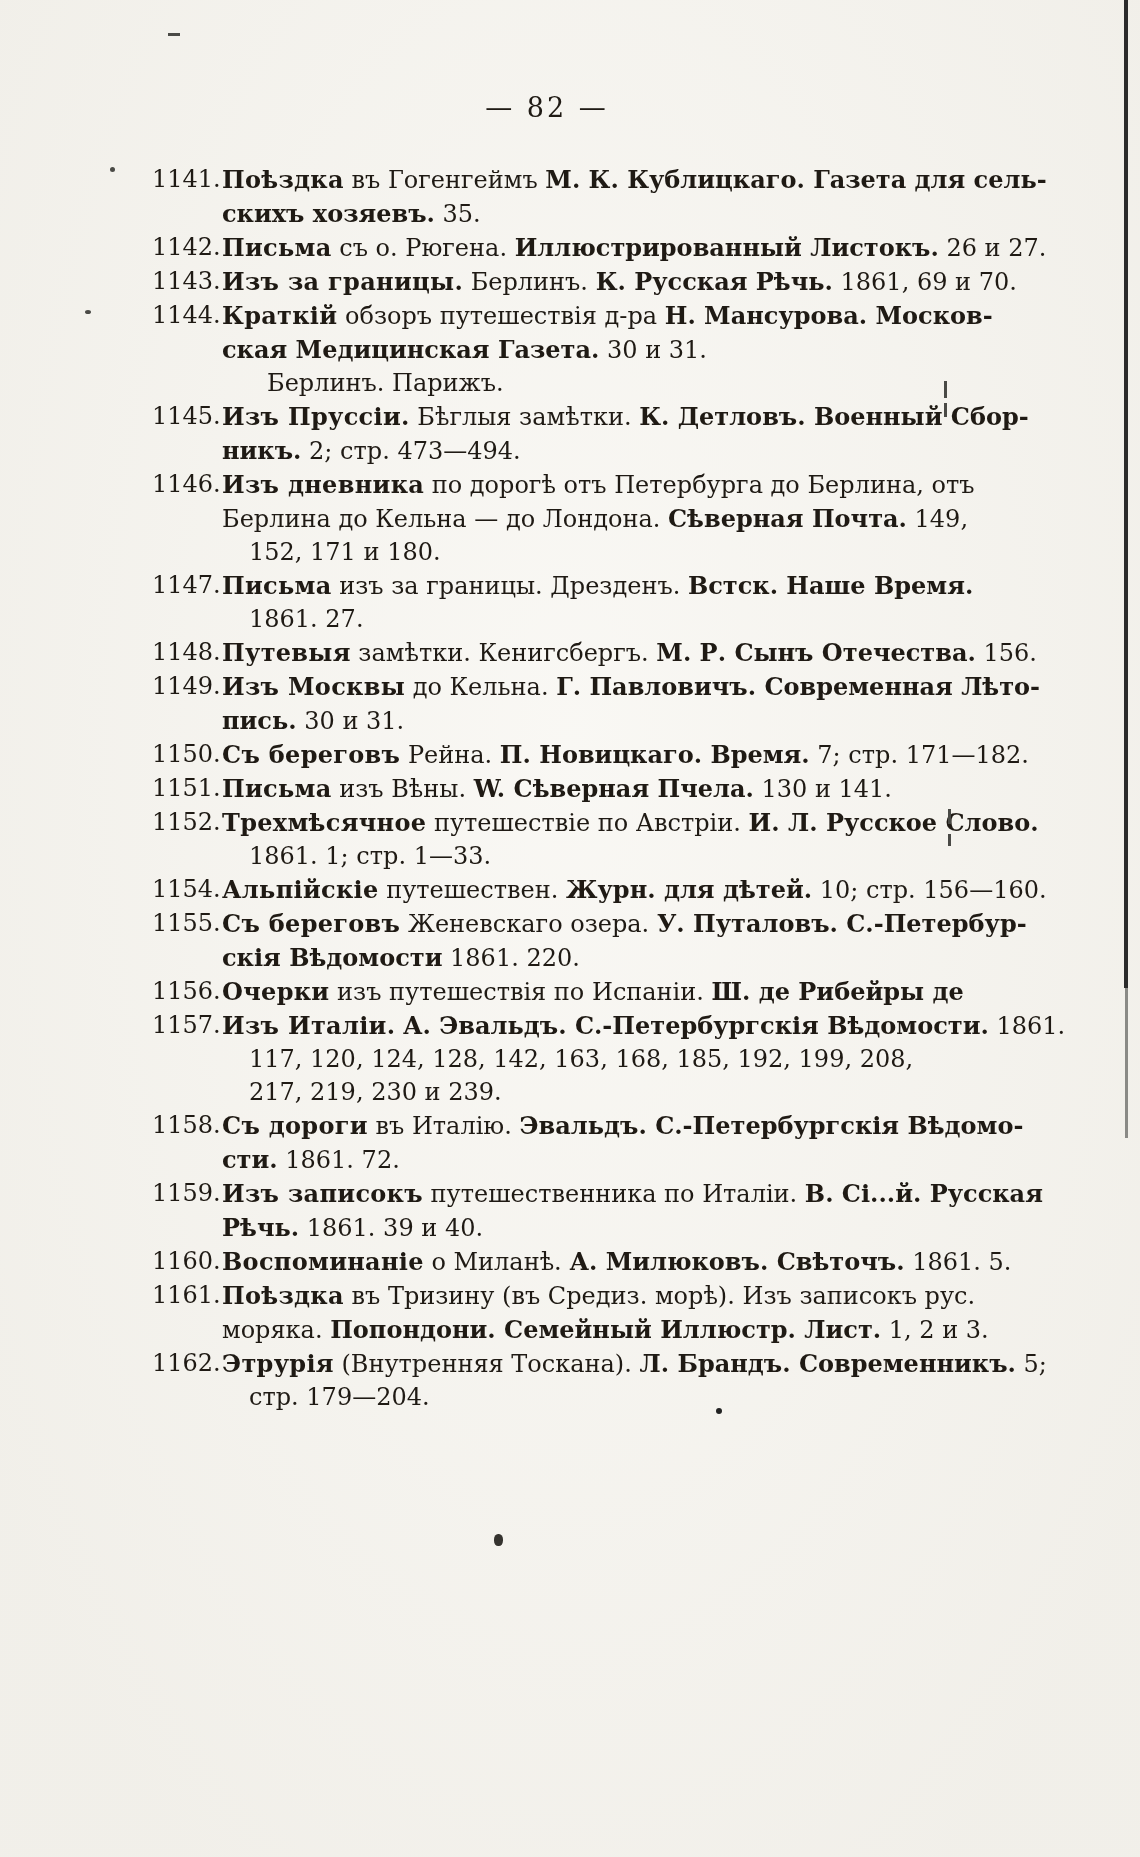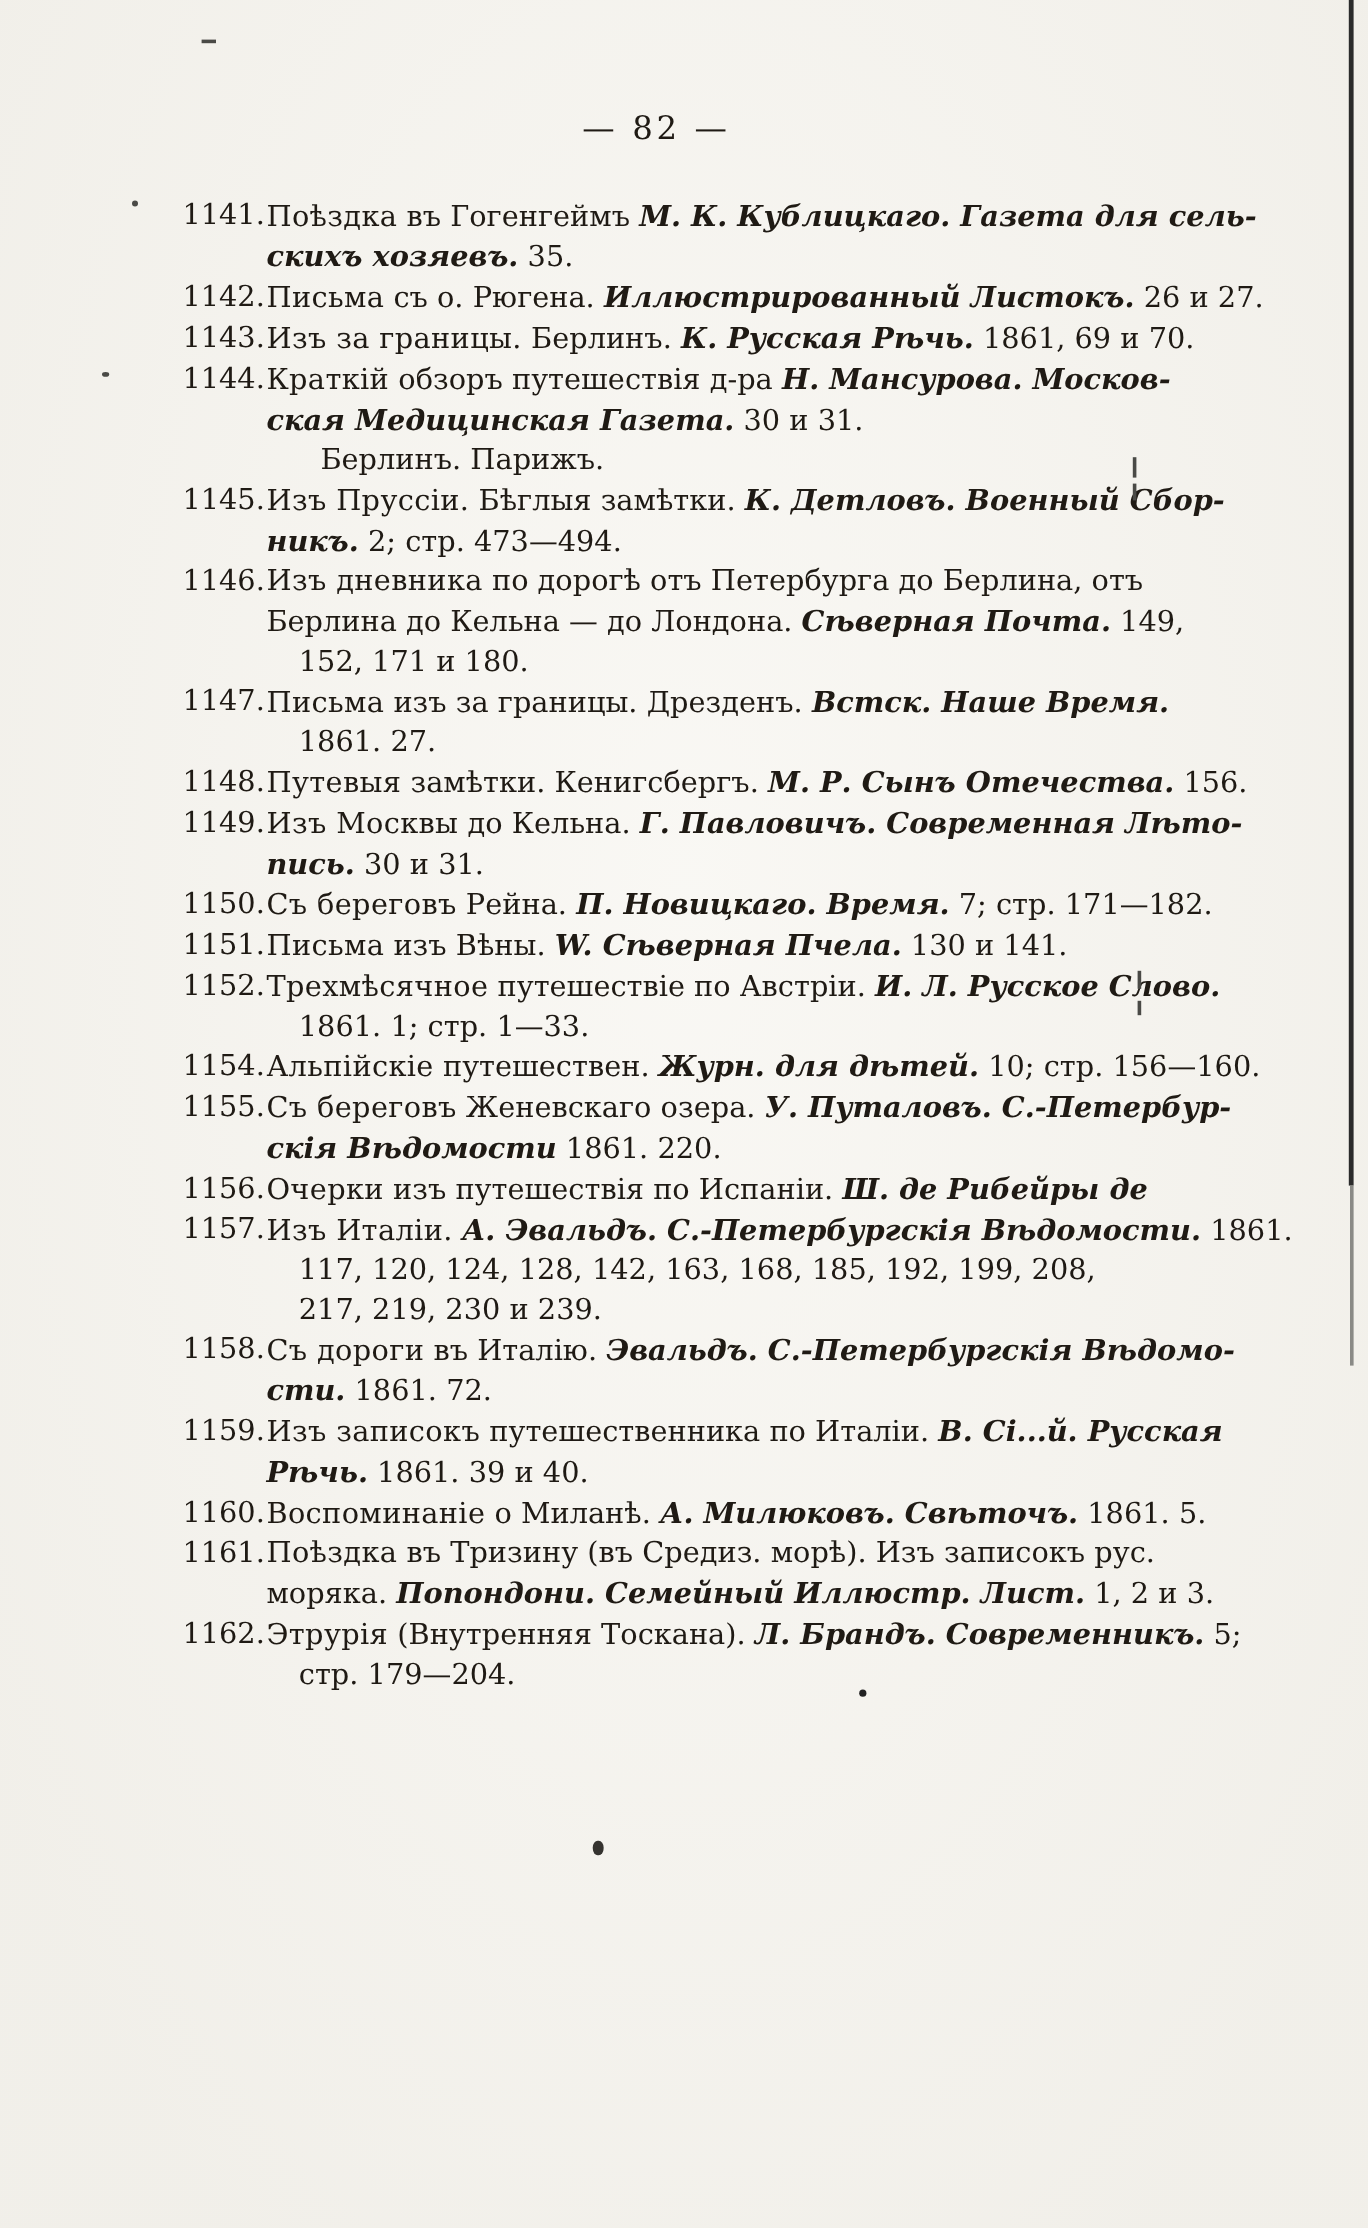--- a/index.html
+++ b/index.html
@@ -43,22 +43,22 @@
     flex: none;
     width: 70px;
     white-space: nowrap;
   }
   .txt { flex: 1; white-space: nowrap; }
   .line { min-height: 33px; }
   .ind0 { padding-left: 0; }
   .ind1 { padding-left: 27px; }
   .ind2 { padding-left: 45px; }
   .s-r { font-weight: 400; }
-  .s-b { font-weight: 400; letter-spacing: 0.3px; }
-  .s-i { font-style: italic; font-weight: 700; }
+  .s-b { font-weight: 700; letter-spacing: 0.3px; }
+  .s-i { font-weight: 700; }
   
   .edge-line {
     position: absolute;
     left: 1124px; top: 0;
     width: 4px; height: 988px;
     background: #2b2b2b;
   }
   .edge-line-2 {
     position: absolute;
     left: 1125px; top: 988px;

